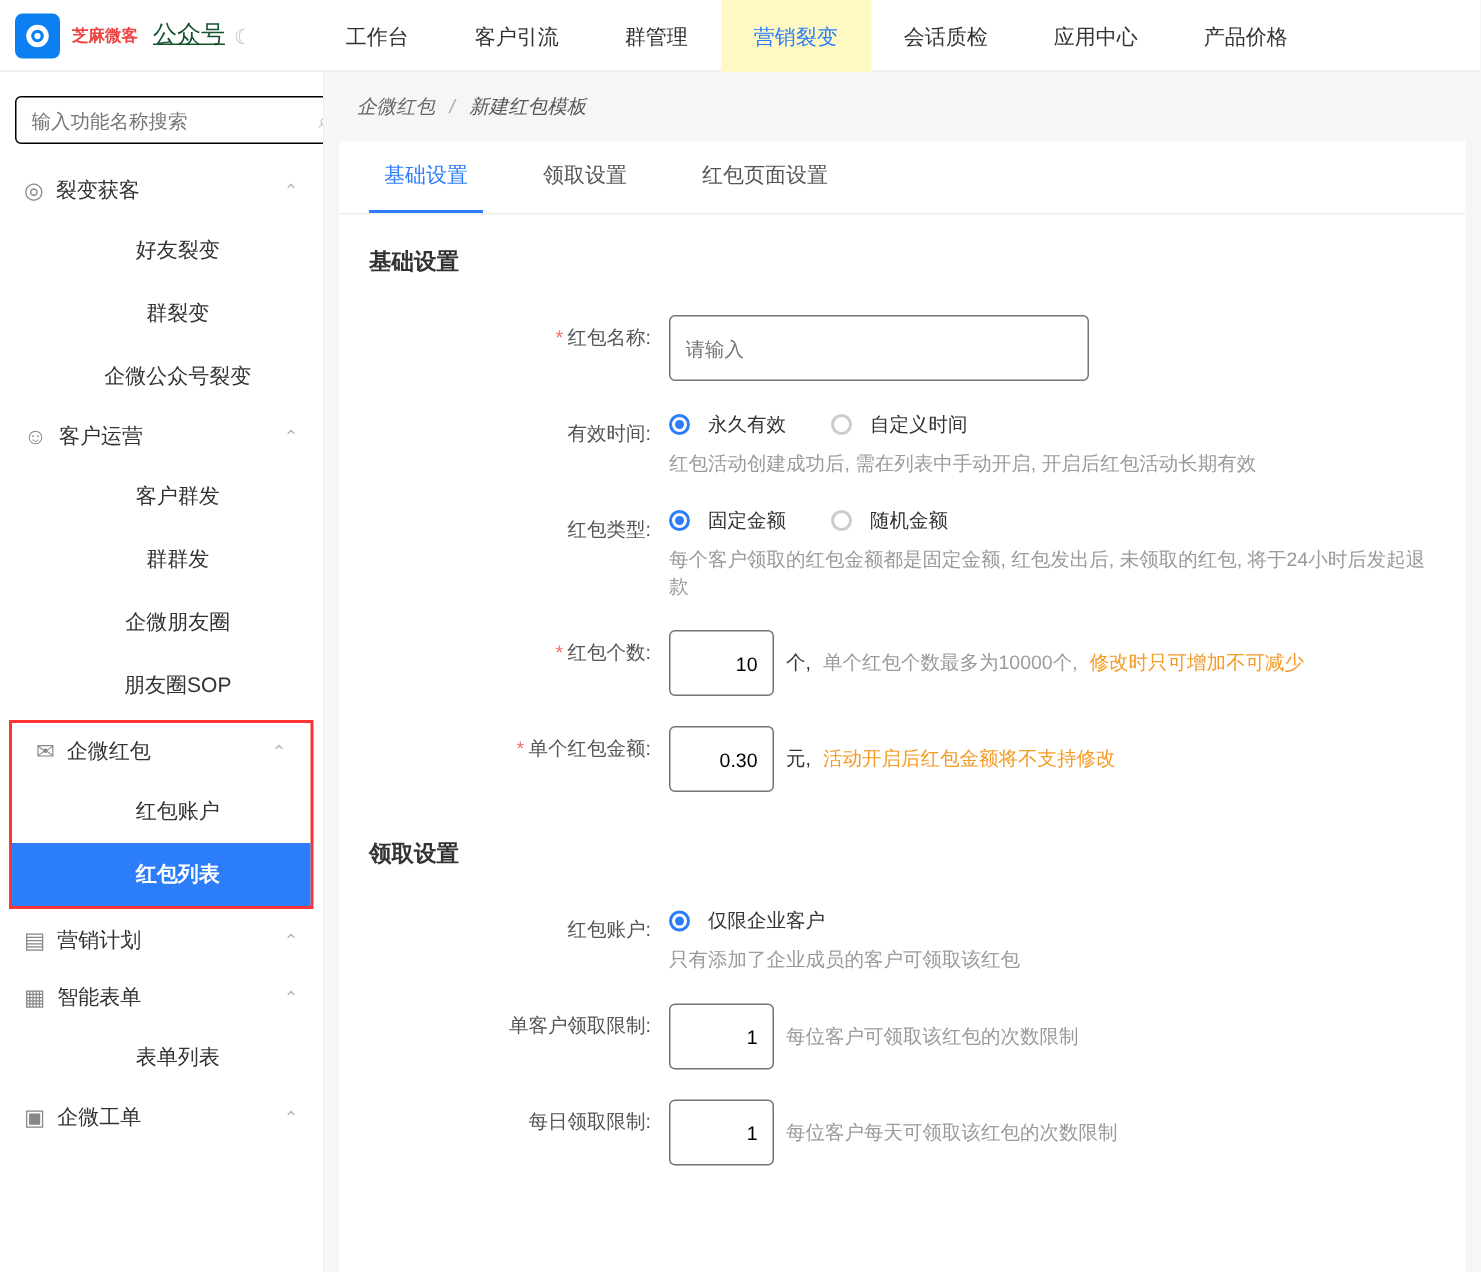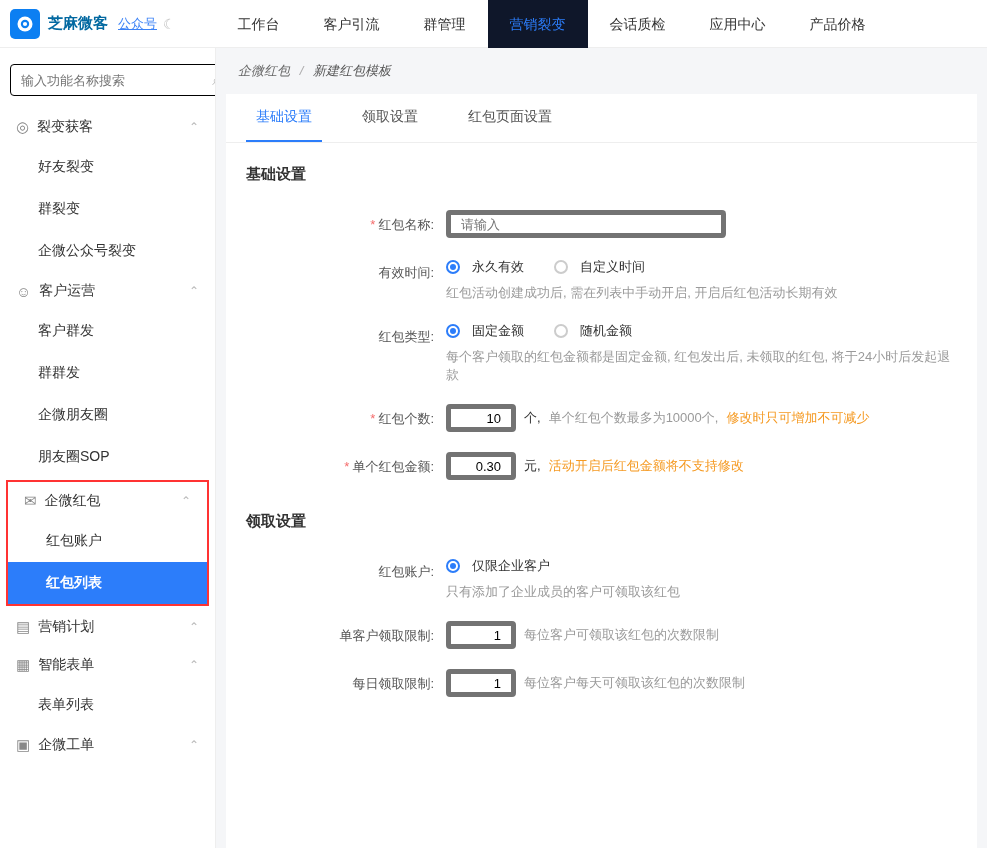--- a/index.html
+++ b/index.html
@@ -1,54 +1,54 @@
 <!DOCTYPE html>
 <html><head>
 <meta charset="utf-8">
 <style>
 * { margin: 0; padding: 0; box-sizing: border-box; font-family: -apple-system, BlinkMacSystemFont, "Segoe UI", "PingFang SC", "Microsoft YaHei", sans-serif; }
 body { width: 987px; height: 848px; background: #f5f6f8; overflow: hidden; color: #333; }
 .topbar { height: 48px; background: #fff; border-bottom: 1px solid #eee; display: flex; align-items: center; }
 .logo-box { display: flex; align-items: center; padding-left: 10px; }
 .logo-icon { width: 30px; height: 30px; background: #0c7ff2; border-radius: 5px; display: flex; align-items: center; justify-content: center; margin-right: 8px; }
 .logo-icon svg { width: 20px; height: 20px; fill: #fff; }
-.brand { font-weight: 700; font-size: 15px; color: #0369a1; margin-right: 10px; }
-.gzh { color: #3b82f6; font-size: 13px; margin-right: 6px; text-decoration: underline; }
+.brand { font-weight: 700; font-size: 11px; color: #ef4444; margin-right: 10px; }
+.gzh { color: #14532d; font-size: 16px; margin-right: 6px; text-decoration: underline; }
 .moon-icon { color: #bfbfbf; font-size: 14px; margin-right: 40px; display:inline-block; }
 .topnav { display: flex; height: 48px; }
 .topnav-item { padding: 0 22px; height: 48px; line-height: 48px; font-size: 14px; color: #333; cursor: pointer; }
-.topnav-item.active { background: #0f172a; color: #2c7dfa; }
+.topnav-item.active { background: #fef9c3; color: #2c7dfa; }
 .container { display: flex; height: 800px; }
 .sidebar { width: 216px; background: #fff; border-right: 1px solid #eee; padding-top: 10px; overflow-y: auto; }
 .search-row { display: flex; align-items: center; padding: 6px 10px 12px; }
 .search-input { flex: 1; height: 32px; border: 1px solid #000000; border-radius: 4px; padding: 0 30px 0 10px; font-size: 13px; color: #999; position: relative; }
 .search-wrap { position: relative; flex: 1; }
 .search-glass { position: absolute; right: 8px; top: 8px; color: #bbb; font-size: 14px; }
 .side-group-head { display: flex; align-items: center; justify-content: space-between; padding: 10px 16px; font-size: 14px; color: #333; cursor: pointer; }
 .side-group-head .lefticons { display: flex; align-items: center; gap: 8px; }
 .side-group-head .g-icon { color: #888; font-size: 15px; }
 .side-group-head .chev { color: #bbb; font-size: 12px; }
-.side-item { padding: 12px 16px 12px 38px; font-size: 14px; color: #333; cursor: pointer; }
+.side-item { padding: 12px 16px 12px 38px; font-size: 14px; color: #333; cursor: pointer; text-align: center; }
 .side-item.active { background: #2c7dfa; color: #fff; font-weight: 600; }
 .red-box { border: 2px solid #f33; margin: 2px 6px; padding-bottom: 0; }
 .main { flex: 1; overflow-y: auto; }
 .breadcrumb { height: 46px; line-height: 46px; padding: 0 22px; font-size: 13px; color: #666; background: #f5f6f8; font-style: italic; }
 .breadcrumb .sep { margin: 0 6px; color: #aaa; }
 .breadcrumb .cur { color: #555; }
 .panel { margin: 0 10px 10px 10px; background: #fff; min-height: 760px; padding: 0; }
 .tabs { display: flex; border-bottom: 1px solid #eee; padding: 0 20px; }
 .tab { padding: 14px 10px; margin-right: 30px; font-size: 14px; color: #555; cursor: pointer; }
 .tab.active { color: #2c7dfa; border-bottom: 2px solid #2c7dfa; }
 .section-title { font-size: 15px; font-weight: 700; padding: 22px 20px 16px; color: #333; }
 .form-row { display: flex; align-items: flex-start; padding: 10px 20px 10px; font-size: 13px; }
 .form-label { width: 200px; text-align: right; padding-right: 12px; padding-top: 6px; color: #555; }
 .form-label .req { color: #f56c6c; margin-right: 3px; }
 .form-ctrl { display: flex; flex-direction: column; gap: 8px; flex: 1; }
 .form-ctrl .inline { display: flex; align-items: center; gap: 8px; flex-wrap: wrap; }
-.input-box { height: 28px; border: 5px solid #737373; border-radius: 4px; padding: 0 10px; font-size: 13px; }
+.input-box { height: 44px; border: 1px solid #737373; border-radius: 4px; padding: 0 10px; font-size: 13px; }
 .input-name { width: 280px; }
 .input-small { width: 70px; text-align: right; }
 .radio { width: 14px; height: 14px; border: 2px solid #2c7dfa; border-radius: 50%; display: inline-block; position: relative; margin-right: 4px; vertical-align: -2px; }
 .radio.checked::after { content: ""; width: 6px; height: 6px; background: #2c7dfa; border-radius: 50%; position: absolute; left: 2px; top: 2px; }
 .radio.unchecked { border-color: #ccc; }
 .hint { color: #9a9a9a; font-size: 13px; }
 .warn { color: #f59a23; font-size: 13px; }
 .btn-tag { height: 32px; border: 1px solid #dcdcdc; background: #fff; border-radius: 4px; padding: 0 12px; font-size: 13px; color: #555; cursor: pointer; }
 </style>
 </head>

